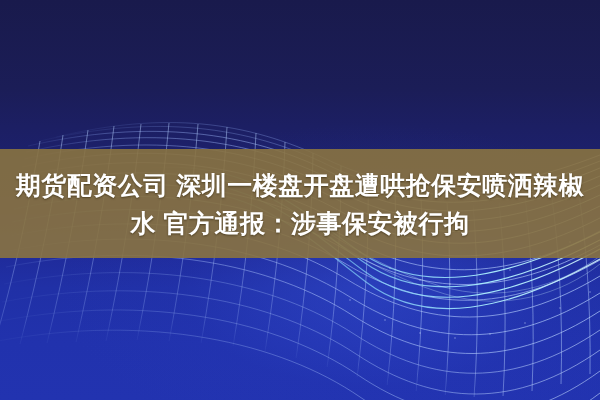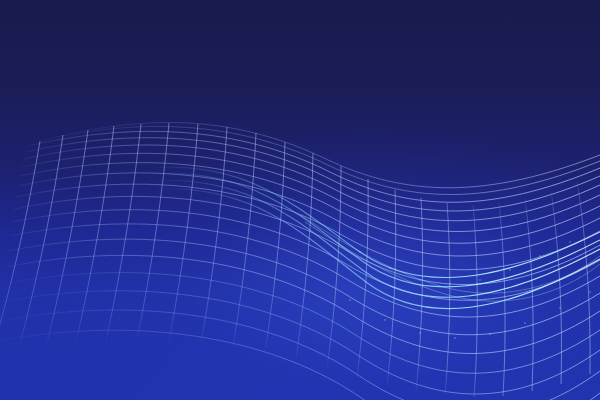--- a/index.html
+++ b/index.html
@@ -188,14 +188,19 @@
             <circle cx="455" cy="338" r="0.8"></circle>
           <circle cx="490" cy="334" r="0.8"></circle>
             <circle cx="525" cy="323" r="0.8"></circle>
           <circle cx="560" cy="308" r="0.8"></circle>
             <circle cx="590" cy="292" r="0.8"></circle>
         </g>
       </g>
     </svg>
   </div>
 
+  <div class="band" style="top:149px; height:109px;">
+    <div class="band-inner">
+      <div class="headline">期货配资公司 深圳一楼盘开盘遭哄抢保安喷洒辣椒水 官方通报：涉事保安被行拘</div>
+    </div>
+  </div>
 
 </div>
 
 </body></html>

